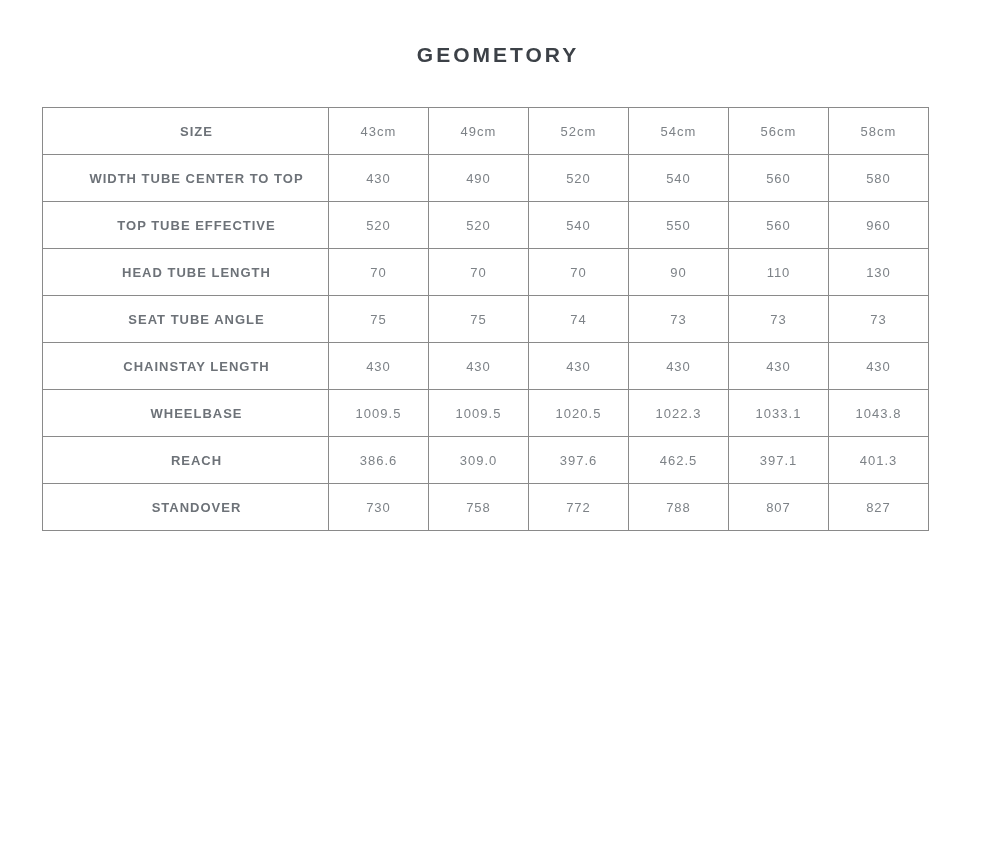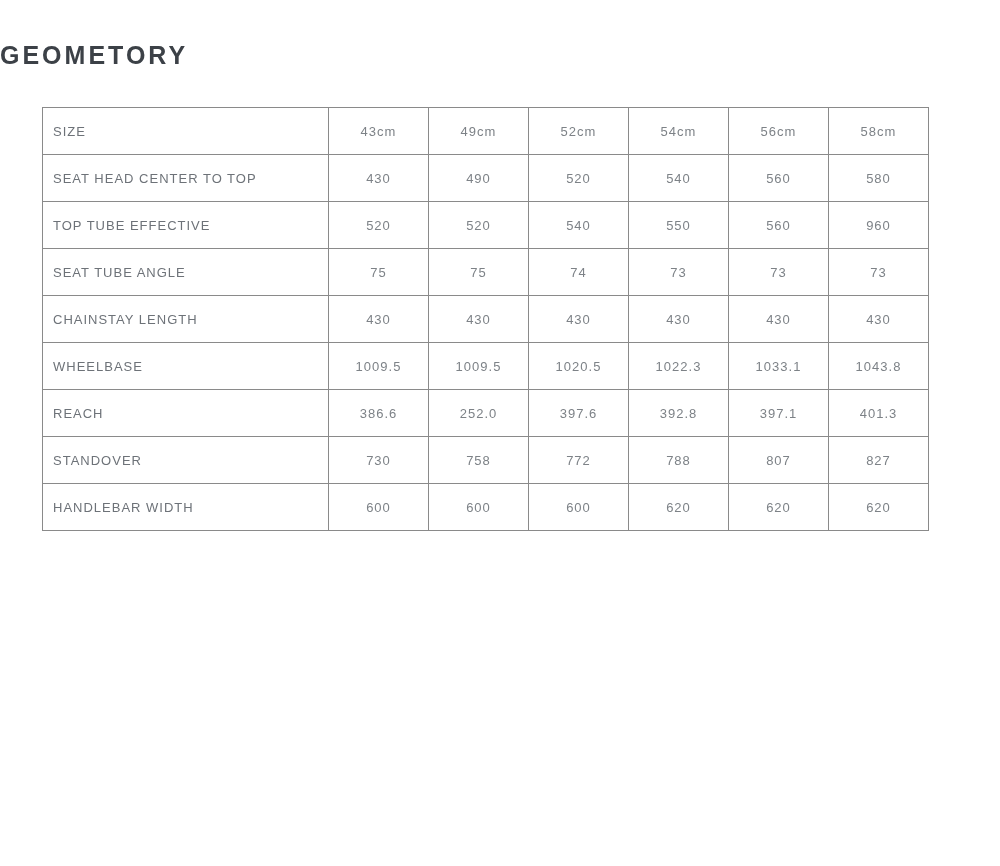--- a/index.html
+++ b/index.html
@@ -13,21 +13,22 @@
   html,body{margin:0;padding:0;}
   body{
     width:1000px;height:866px;
     background:var(--background);
     font-family:"Liberation Sans", sans-serif;
     overflow:hidden;
   }
   .page{width:1000px;height:866px;position:relative;}
   .title{
     margin:40px 4px 0 0;
-    font-size:25px;
+    text-align:center;
+    font-size:21px;
     font-weight:bold;
     letter-spacing:3px;
     color:var(--title-color);
     line-height:30px;
   }
   table.geo-table{
     border-collapse:collapse;
     table-layout:fixed;
     width:886px;
     margin:37px 0 0 42px;
@@ -39,23 +40,24 @@
     font-size:13px;
     font-weight:normal;
     letter-spacing:1px;
     vertical-align:middle;
     background:var(--background);
     white-space:nowrap;
     overflow:hidden;
   }
   table.geo-table .label-col{
     width:286px;
-    text-align:left;
-    padding-left:10px;
+    text-align:center;
+    padding-left:23px;
     color:var(--label-color);
+    font-weight:bold;
   }
   table.geo-table .value-col{
     width:100px;
     text-align:center;
     color:var(--value-color);
   }
 </style>
 </head>
 <body>
 
@@ -69,36 +71,45 @@
           <th class="value-col">43cm</th>
           <th class="value-col">49cm</th>
           <th class="value-col">52cm</th>
           <th class="value-col">54cm</th>
           <th class="value-col">56cm</th>
           <th class="value-col">58cm</th>
         </tr>
     </thead>
     <tbody id="table-body">
         <tr>
-          <td class="label-col">SEAT HEAD CENTER TO TOP</td>
+          <td class="label-col">WIDTH TUBE CENTER TO TOP</td>
           <td class="value-col">430</td>
           <td class="value-col">490</td>
           <td class="value-col">520</td>
           <td class="value-col">540</td>
           <td class="value-col">560</td>
           <td class="value-col">580</td>
         </tr>
         <tr>
           <td class="label-col">TOP TUBE EFFECTIVE</td>
           <td class="value-col">520</td>
           <td class="value-col">520</td>
           <td class="value-col">540</td>
           <td class="value-col">550</td>
           <td class="value-col">560</td>
           <td class="value-col">960</td>
+        </tr>
+        <tr>
+          <td class="label-col">HEAD TUBE LENGTH</td>
+          <td class="value-col">70</td>
+          <td class="value-col">70</td>
+          <td class="value-col">70</td>
+          <td class="value-col">90</td>
+          <td class="value-col">110</td>
+          <td class="value-col">130</td>
         </tr>
         <tr>
           <td class="label-col">SEAT TUBE ANGLE</td>
           <td class="value-col">75</td>
           <td class="value-col">75</td>
           <td class="value-col">74</td>
           <td class="value-col">73</td>
           <td class="value-col">73</td>
           <td class="value-col">73</td>
         </tr>
@@ -116,39 +127,30 @@
           <td class="value-col">1009.5</td>
           <td class="value-col">1009.5</td>
           <td class="value-col">1020.5</td>
           <td class="value-col">1022.3</td>
           <td class="value-col">1033.1</td>
           <td class="value-col">1043.8</td>
         </tr>
         <tr>
           <td class="label-col">REACH</td>
           <td class="value-col">386.6</td>
-          <td class="value-col">252.0</td>
+          <td class="value-col">309.0</td>
           <td class="value-col">397.6</td>
-          <td class="value-col">392.8</td>
+          <td class="value-col">462.5</td>
           <td class="value-col">397.1</td>
           <td class="value-col">401.3</td>
         </tr>
         <tr>
           <td class="label-col">STANDOVER</td>
           <td class="value-col">730</td>
           <td class="value-col">758</td>
           <td class="value-col">772</td>
           <td class="value-col">788</td>
           <td class="value-col">807</td>
           <td class="value-col">827</td>
         </tr>
-        <tr>
-          <td class="label-col">HANDLEBAR WIDTH</td>
-          <td class="value-col">600</td>
-          <td class="value-col">600</td>
-          <td class="value-col">600</td>
-          <td class="value-col">620</td>
-          <td class="value-col">620</td>
-          <td class="value-col">620</td>
-        </tr>
       </tbody>
   </table>
 </div>
 
 </body></html>

